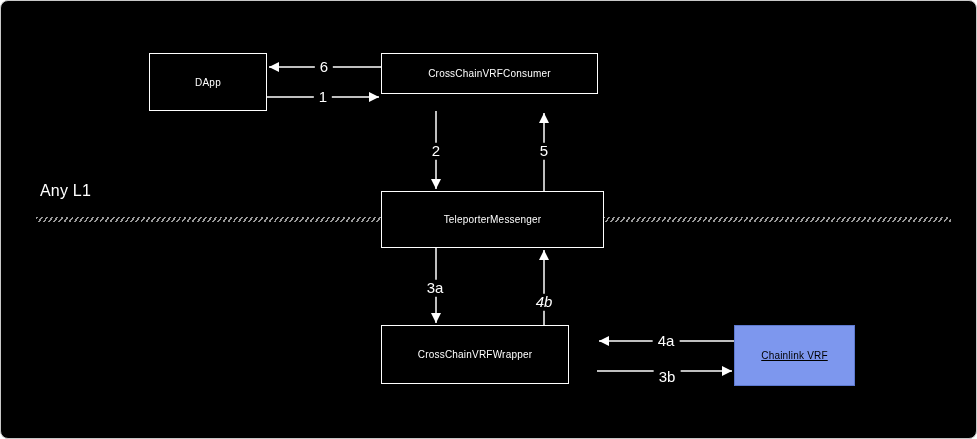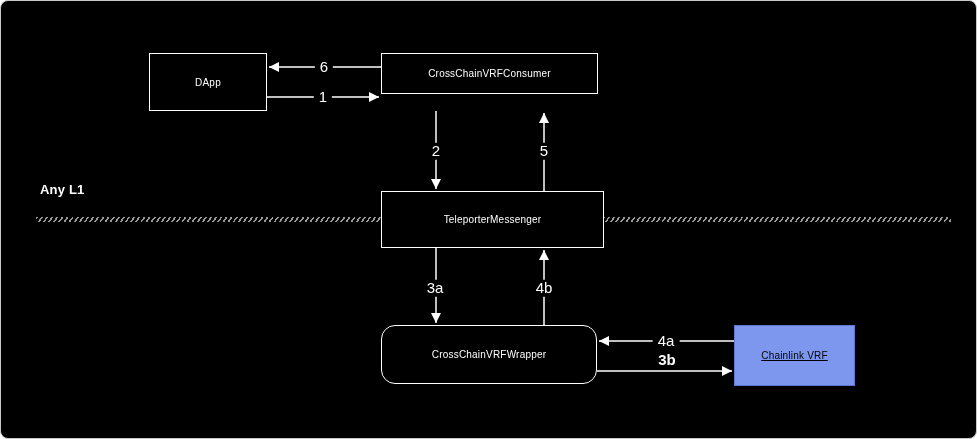--- a/index.html
+++ b/index.html
@@ -48,22 +48,22 @@
     background: var(--background, #000);
     color: var(--arrow, #fff);
     font-size: 15px;
     padding: 0 5px;
     z-index: 3;
     line-height: 1.1;
   }
   .region-label {
     position: absolute;
     color: var(--node-text, #fff);
-    font-size: 13px;
-    font-weight: bold;
+    font-size: 16px;
+    font-weight: normal;
     letter-spacing: 0.2px;
     z-index: 2;
   }
   .divider {
     position: absolute;
     top: 216px;
     height: 5px;
     background: repeating-linear-gradient(
       125deg,
       var(--divider, #999) 0px,
@@ -102,29 +102,29 @@
 
   <div class="node" style="left:148px; top:52px;  width:118px; height:58px;">
     <span>DApp</span>
   </div>
   <div class="node" style="left:380px; top:52px;  width:217px; height:41px;">
     <span>CrossChainVRFConsumer</span>
   </div>
   <div class="node" style="left:380px; top:190px; width:223px; height:57px;">
     <span>TeleporterMessenger</span>
   </div>
-  <div class="node" style="left:380px; top:324px; width:216px; height:59px;border-radius:14px;">
+  <div class="node" style="left:380px; top:324px; width:188px; height:59px;">
     <span>CrossChainVRFWrapper</span>
   </div>
   <div class="node blue" style="left:733px; top:324px; width:121px; height:61px;">
     <span>Chainlink VRF</span>
   </div>
 
   <div class="edge-label" style="left:323px; top:66px;">6</div>
   <div class="edge-label" style="left:322px; top:96px;">1</div>
   <div class="edge-label" style="left:435px; top:150px;">2</div>
   <div class="edge-label" style="left:543px; top:150px;">5</div>
   <div class="edge-label" style="left:434px; top:287px;">3a</div>
-  <div class="edge-label" style="left:543px; top:287px;">4b</div>
+  <div class="edge-label" style="left:543px; top:301px;font-style:italic;">4b</div>
   <div class="edge-label" style="left:665px; top:340px;">4a</div>
-  <div class="edge-label" style="left:666px; top:359px;font-weight:bold;">3b</div>
+  <div class="edge-label" style="left:666px; top:376px;">3b</div>
 
 </div>
 
 </body></html>

